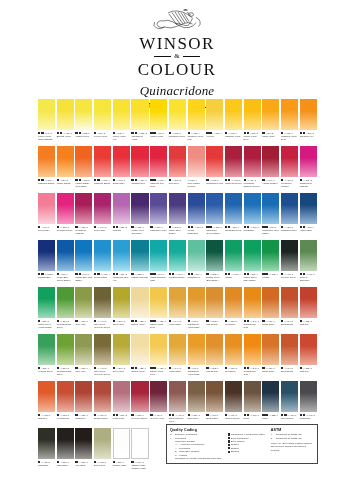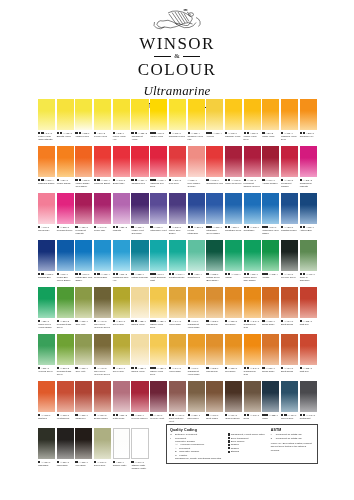--- a/index.html
+++ b/index.html
@@ -131,21 +131,21 @@
     </g>
   </svg>
 
   <div id="brand-name">WINSOR</div>
   <div id="amp-rule">
     <span class="rule"></span>
     <span class="amp">&amp;</span>
     <span class="rule"></span>
   </div>
   <div id="brand-name2">COLOUR</div>
-  <div id="brand-sub">Ultramarine</div>
+  <div id="brand-sub">Quinacridone</div>
   <div id="brand-sub2">
     <span>WATER COLOUR</span><span class="tm">™</span>
   </div>
 </div>
 
 <div id="swatch-grid">
     <div class="swatch-row">
       <div class="swatch-cell">
         <div class="swatch-chip" style="background: linear-gradient(rgb(245, 232, 74) 0%, rgb(245, 232, 74) 38%, rgb(253, 247, 184) 100%);"></div>
         <div class="swatch-meta">

